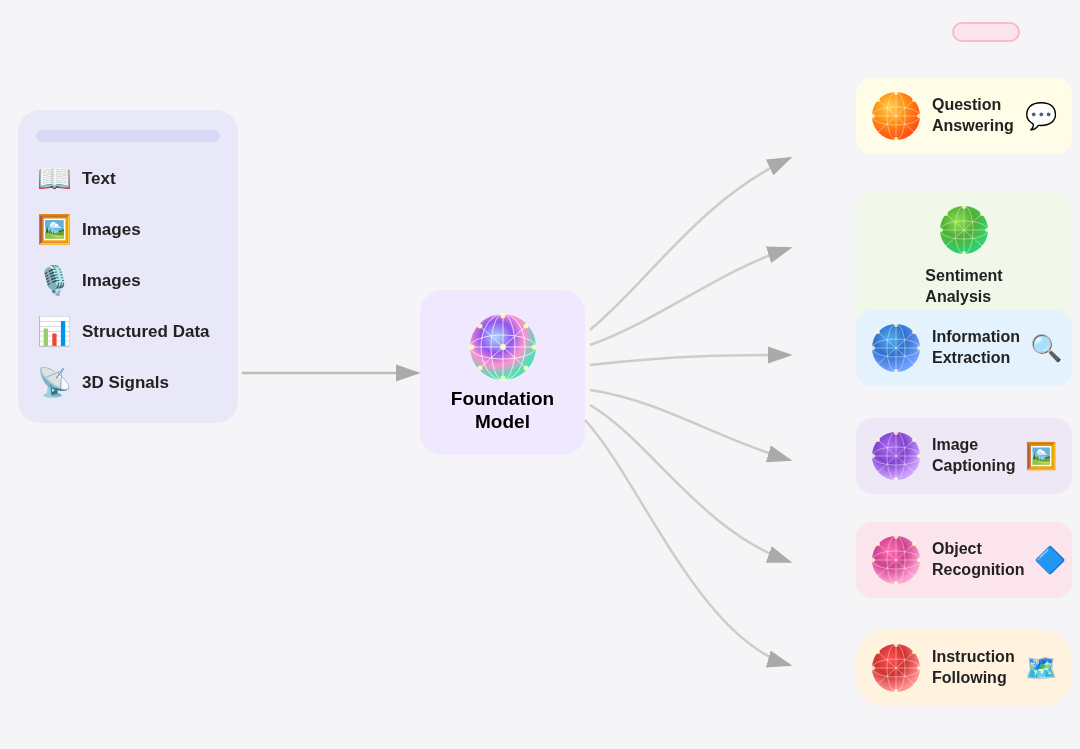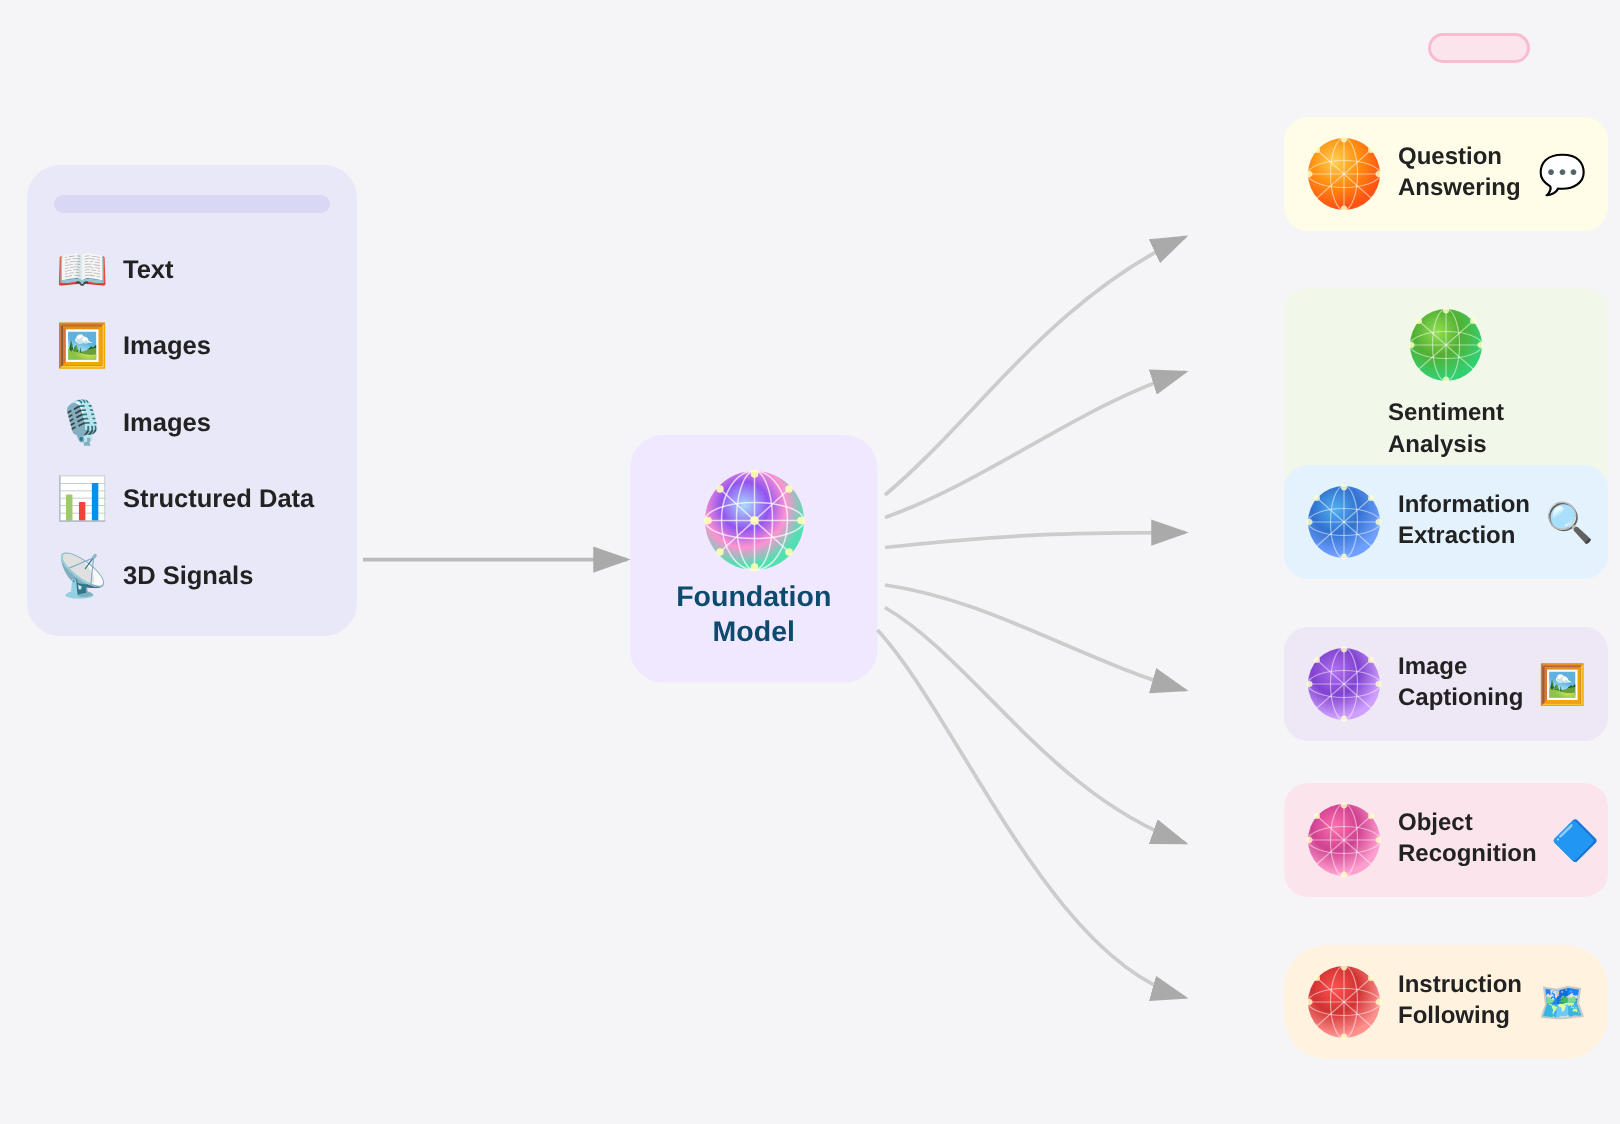--- a/index.html
+++ b/index.html
@@ -76,21 +76,21 @@
       justify-content: center;
       gap: 6px;
     }
     .foundation-sphere {
       width: 70px;
       height: 70px;
     }
     .foundation-label {
       font-size: 19px;
       font-weight: 800;
-      color: #0c4a6e;
+      color: #000000;
       text-align: center;
       line-height: 1.2;
     }
 
     
     .adaptation-label {
       position: absolute;
       left: 612px;
       top: 390px;
       font-size: 17px;

